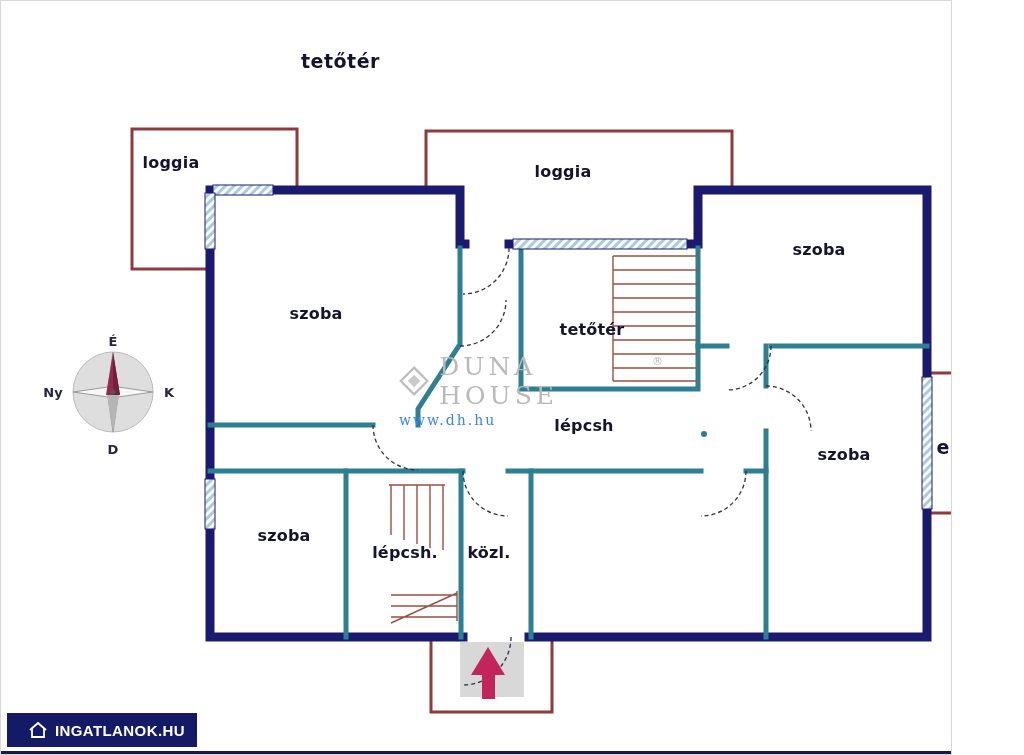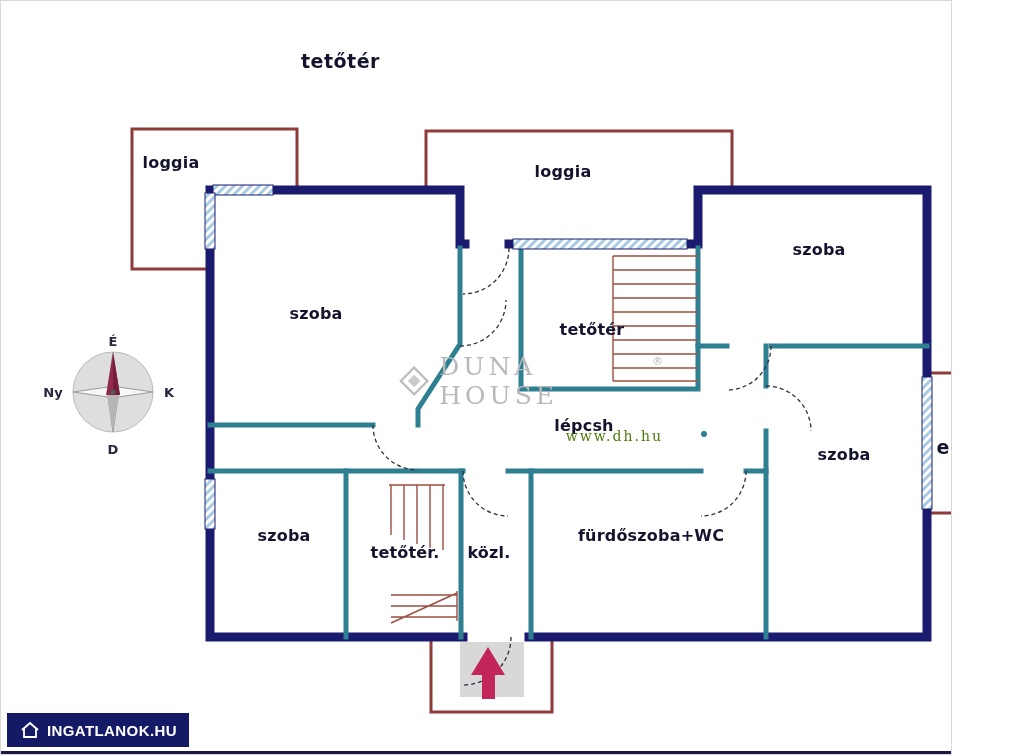--- a/index.html
+++ b/index.html
@@ -25,27 +25,27 @@
   .door{stroke:#2e2e44;stroke-width:1.3;fill:none;stroke-dasharray:4 3;}
   .window-rect{fill:url(#hatchPattern);stroke:var(--c-outer-wall);stroke-width:1;}
   .room-label{position:absolute;transform:translate(-50%,-50%);font-weight:bold;
               font-size:16px;color:var(--c-label);white-space:nowrap;letter-spacing:.2px;}
   .small-label{font-size:19px;}
   .page-title{position:absolute;left:300px;top:61px;transform:translateY(-55%);
               font-weight:bold;font-size:19px;color:var(--c-label);letter-spacing:.5px;}
   .compass-label{position:absolute;transform:translate(-50%,-50%);font-weight:bold;
                  font-size:13px;color:#26263c;}
   .watermark{position:absolute;left:398px;top:351px;width:264px;display:flex;
-             flex-direction:column;align-items:flex-end;gap:18px;pointer-events:none;}
+             flex-direction:column;align-items:flex-start;gap:2px;pointer-events:none;}
   .wm-row{display:flex;align-items:center;gap:10px;}
   .wm-brand{font-family:"DejaVu Serif",serif;font-size:25px;letter-spacing:4px;
             color:var(--c-watermark);}
   .wm-reg{font-size:11px;color:var(--c-watermark);align-self:flex-start;margin-top:3px;}
-  .wm-url{font-size:14px;letter-spacing:2px;color:#4d7c0f;font-family:"DejaVu Serif",serif;}
-  .footer-logo{position:absolute;left:6px;top:712px;height:34px;padding:0 12px 0 13px;
+  .wm-url{font-size:14px;letter-spacing:2px;color:#3b82f6;font-family:"DejaVu Serif",serif;}
+  .footer-logo{position:absolute;left:6px;top:712px;height:34px;padding:0 12px 0 21px;
                display:flex;align-items:center;gap:7px;background:var(--c-logo-bg);}
   .footer-logo span{color:#ffffff;font-weight:bold;font-size:15px;letter-spacing:.4px;
                     font-family:"Liberation Sans",sans-serif;}
   .bottom-line{position:absolute;left:0;bottom:0;width:100%;height:3px;background:#191947;}
 </style>
 </head>
 <body>
 
 <div class="page">
 
@@ -132,23 +132,22 @@
 
   <div class="room-label" style="left:315px;top:312px">szoba</div>
   <div class="room-label" style="left:170px;top:161px">loggia</div>
   <div class="room-label" style="left:562px;top:170px">loggia</div>
   <div class="room-label" style="left:818px;top:248px">szoba</div>
   <div class="room-label" style="left:591px;top:328px">tetőtér</div>
   <div class="room-label" style="left:583px;top:424px">lépcsh</div>
   <div class="room-label" style="left:843px;top:453px">szoba</div>
   <div class="room-label small-label" style="left:957px;top:446px">erk.</div>
   <div class="room-label" style="left:283px;top:534px">szoba</div>
-  <div class="room-label" style="left:404px;top:551px">tetőtér.</div>
+  <div class="room-label" style="left:404px;top:551px">lépcsh.</div>
   <div class="room-label" style="left:488px;top:551px">közl.</div>
-  <div class="room-label" style="left:650px;top:534px">fürdőszoba+WC</div>
 
   <div class="compass-label" style="left:112px;top:340px">É</div>
   <div class="compass-label" style="left:168px;top:391px">K</div>
   <div class="compass-label" style="left:112px;top:448px">D</div>
   <div class="compass-label" style="left:52px;top:391px">Ny</div>
 
   <div class="watermark">
     <div class="wm-row">
       <svg width="34" height="34" viewBox="0 0 34 34">
         <path d="M 17 2 L 32 17 L 17 32 L 2 17 Z" fill="none" stroke="#bdbdbd" stroke-width="2.5"></path>

